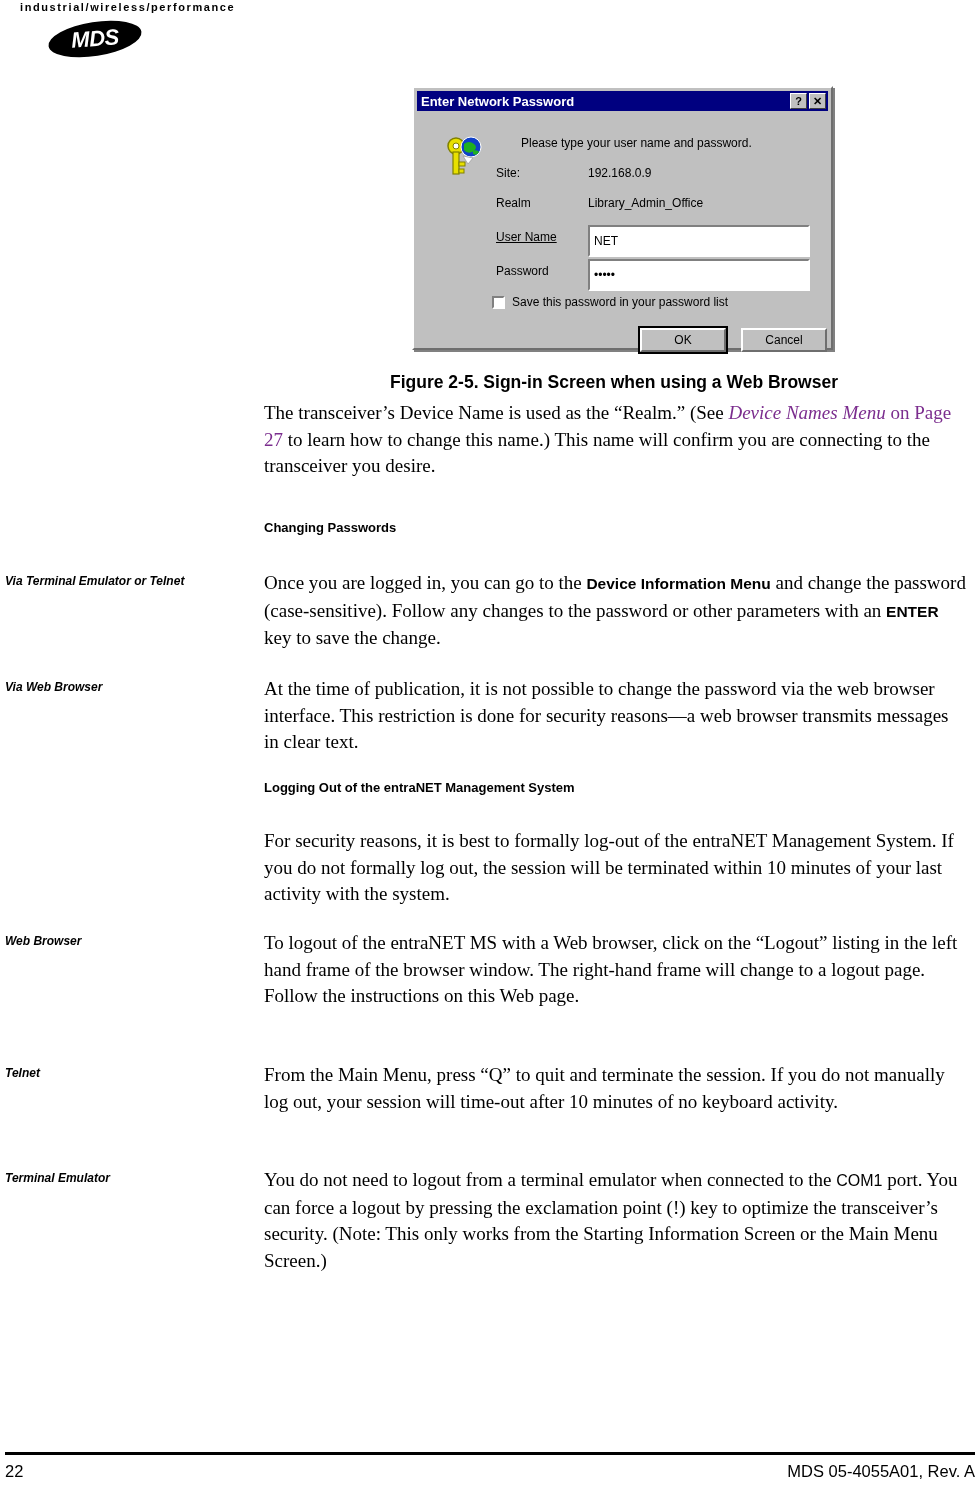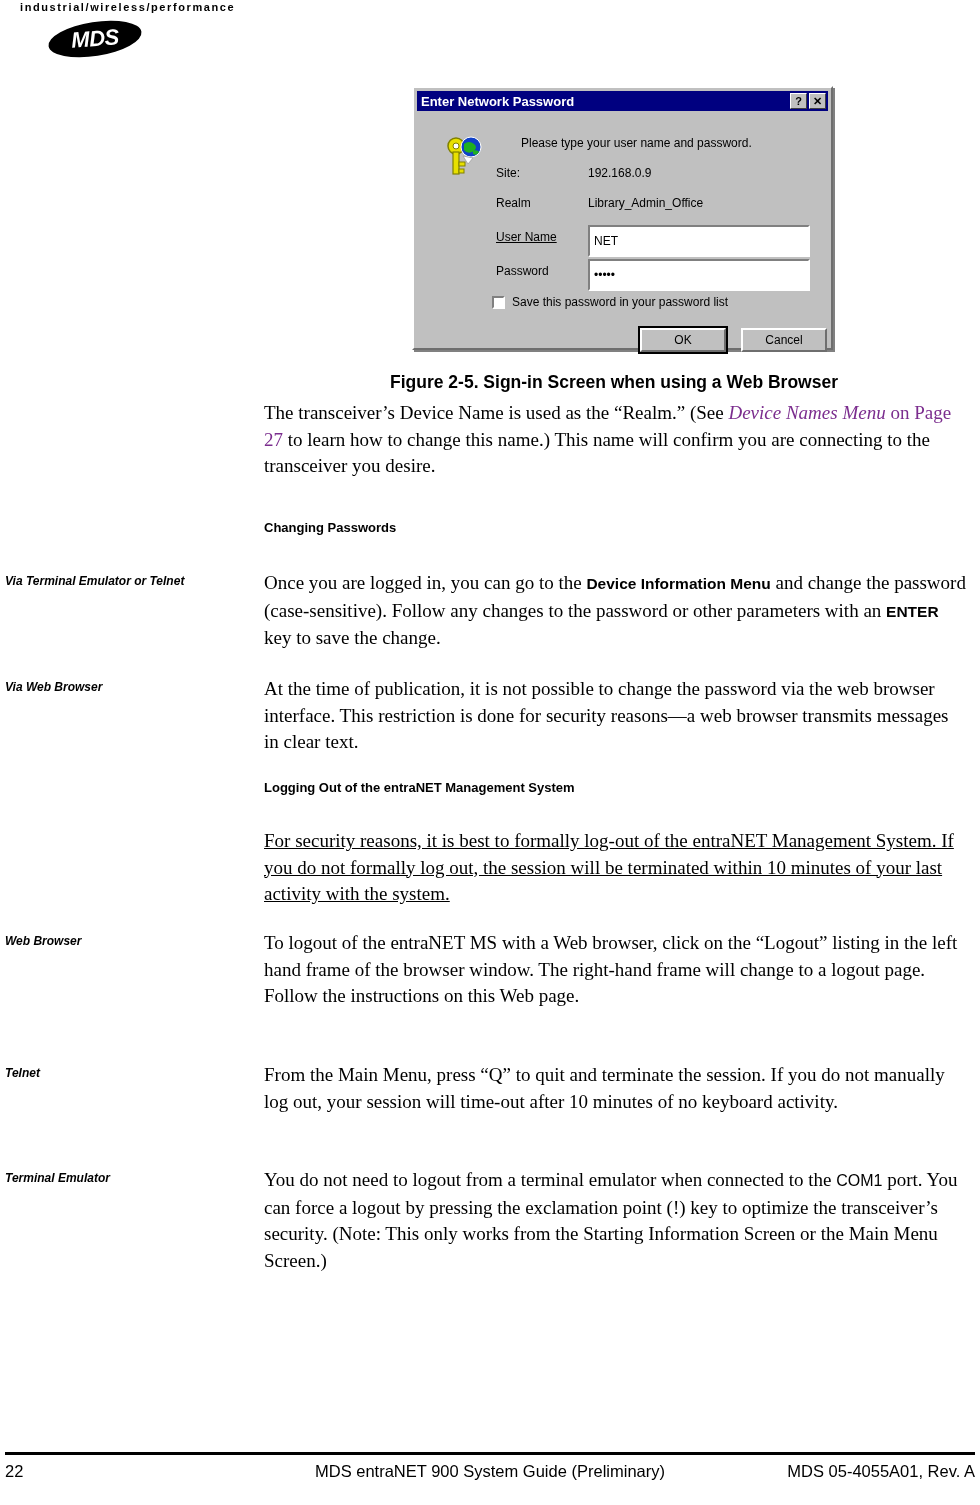--- a/index.html
+++ b/index.html
@@ -347,31 +347,30 @@
 <div class="side-head" style="top:570px;">Via Terminal Emulator or Telnet</div>
 <div class="body-col" style="top:570px;">
   <span>Once you are logged in, you can go to the </span><span class="ui-term">Device Information Menu</span><span> and change the password (case-sensitive). Follow any changes to the password or other parameters with an </span><span class="ui-term">ENTER</span><span> key to save the change.</span>
 </div>
 
 <div class="side-head" style="top:676px;">Via Web Browser</div>
 <div class="body-col" style="top:676px;">At the time of publication, it is not possible to change the password via the web browser interface. This restriction is done for security reasons—a web browser transmits messages in clear text.</div>
 
 <div class="sect-head" style="top:780px;">Logging Out of the entraNET Management System</div>
 
-<div class="body-col" style="top:828px;text-decoration:underline;">For security reasons, it is best to formally log-out of the entraNET Management System. If you do not formally log out, the session will be terminated within 10 minutes of your last activity with the system.</div>
+<div class="body-col" style="top:828px;">For security reasons, it is best to formally log-out of the entraNET Management System. If you do not formally log out, the session will be terminated within 10 minutes of your last activity with the system.</div>
 
 <div class="side-head" style="top:930px;">Web Browser</div>
 <div class="body-col" style="top:930px;">To logout of the entraNET MS with a Web browser, click on the “Logout” listing in the left hand frame of the browser window. The right-hand frame will change to a logout page. Follow the instructions on this Web page.</div>
 
 <div class="side-head" style="top:1062px;">Telnet</div>
 <div class="body-col" style="top:1062px;">From the Main Menu, press “Q” to quit and terminate the session. If you do not manually log out, your session will time-out after 10 minutes of no keyboard activity.</div>
 
 <div class="side-head" style="top:1167px;">Terminal Emulator</div>
 <div class="body-col" style="top:1167px;">
   <span>You do not need to logout from a terminal emulator when connected to the </span><span class="mono-term">COM1</span><span> port. You can force a logout by pressing the exclamation point (!) key to optimize the transceiver’s security. (Note: This only works from the Starting Information Screen or the Main Menu Screen.)</span>
 </div>
 
 <div class="footer-rule"></div>
 <div class="footer">
   <span class="pg">22</span>
-  <span class="mid">MDS entraNET 900 System Guide (Preliminary)</span>
   <span class="right">MDS 05-4055A01, Rev. A</span>
 </div>
 
 </body></html>

